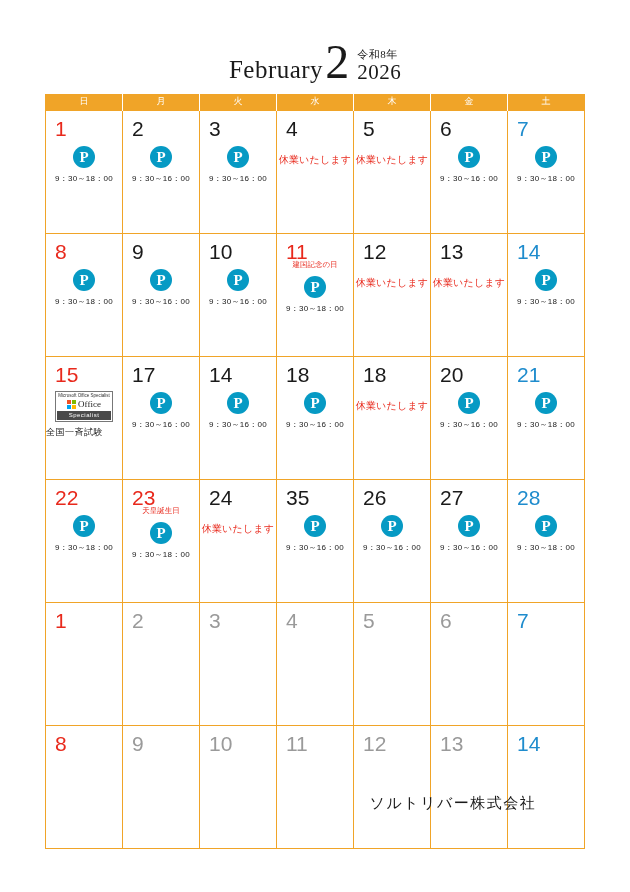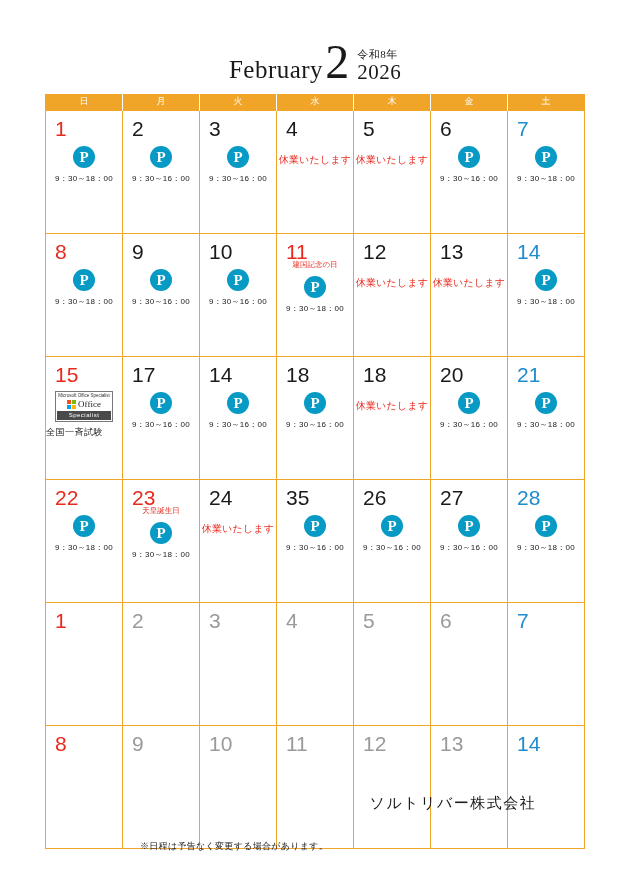--- a/index.html
+++ b/index.html
@@ -443,15 +443,14 @@
             <span class="daynum blue">14</span>
           </td>
         </tr>
       </tbody>
   </table>
 
   <div class="footer-company">
     <div class="company-sub">ソルトリバー株式会社</div>
   </div>
 
-  <div class="footer-note">※日程は予告なく変更する場合があります。</div>
 
 </div>
 
 </body></html>

